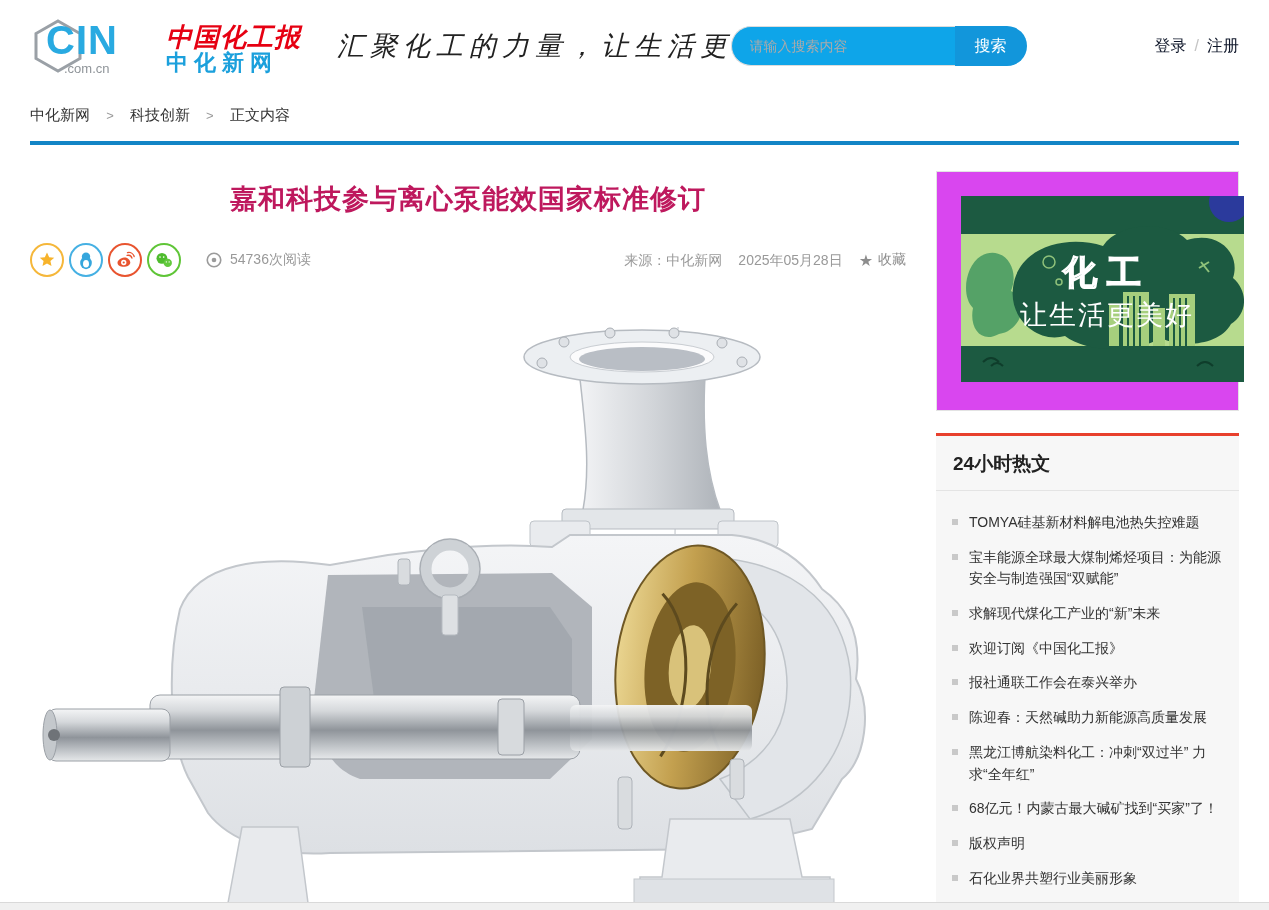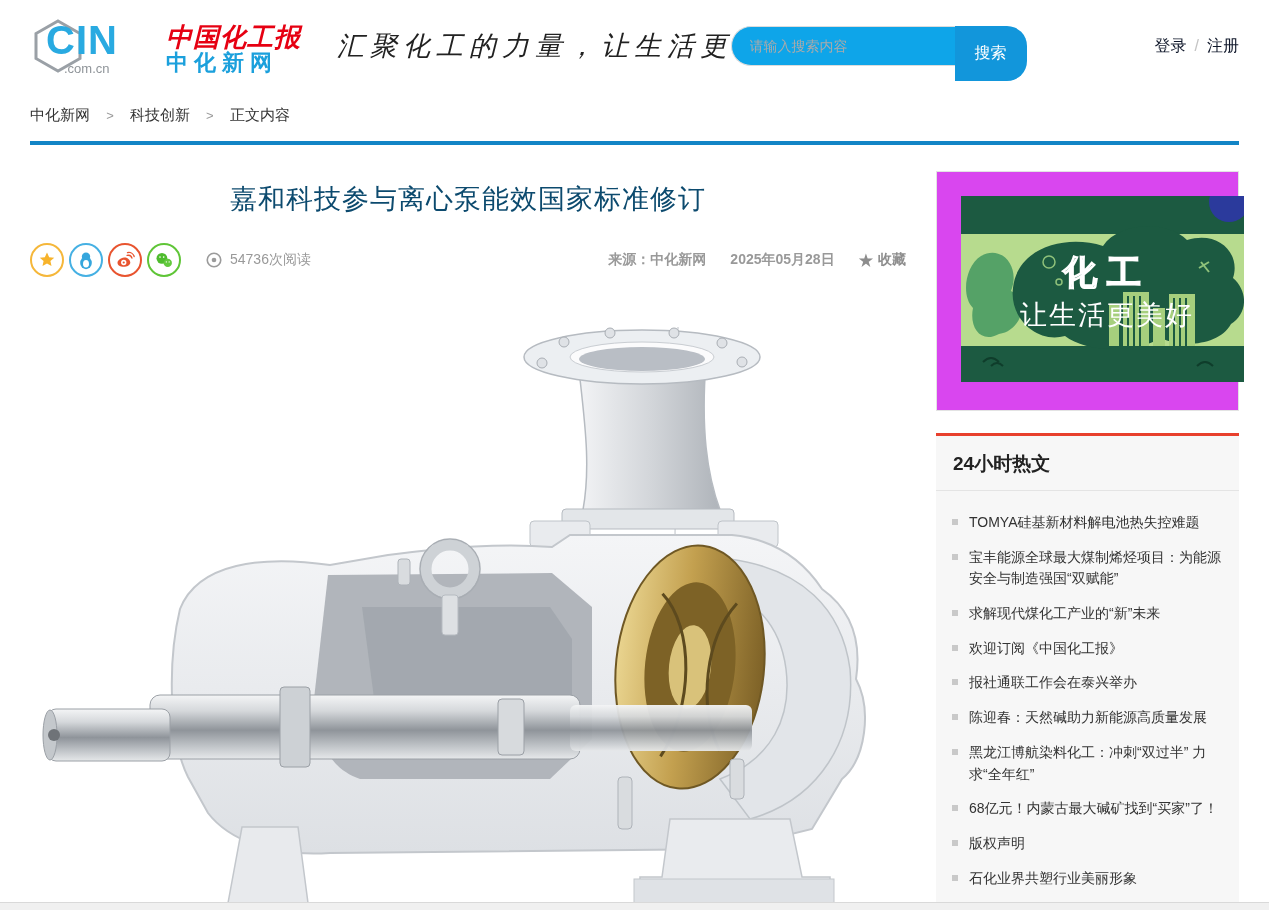--- a/index.html
+++ b/index.html
@@ -19,43 +19,43 @@
   .logo-paper { color:#e60012; font-size:26px; font-weight:bold; font-style:italic;
     font-family:"DejaVu Serif", serif; letter-spacing:1px; }
   .logo-site { color:#1ba0dc; font-size:22px; font-weight:bold; letter-spacing:6px; }
   .slogan { flex:1; margin-left:36px; font-family:"DejaVu Serif", serif; font-style:italic;
     font-size:27px; color:#222; letter-spacing:6px; white-space:nowrap; overflow:hidden; }
   .search-wrap { display:flex; width:296px; height:40px; flex-shrink:0; }
   .search-input { flex:1; height:40px; border:1px solid #dcdcdc; border-right:none;
     border-radius:20px 0 0 20px; background:#0ea5e9; padding:0 18px; font-size:14px;
     color:#333; outline:none; }
   .search-input::placeholder { color:#aaa; }
-  .search-btn { width:72px; height:55px; border:none; background:#1296db; color:#fff;
+  .search-btn { width:72px; height:40px; border:none; background:#1296db; color:#fff;
     font-size:16px; border-radius:0 20px 20px 0; cursor:pointer; }
   .auth { margin-left:128px; font-size:16px; color:#24425e; white-space:nowrap; }
   .auth a { color:#0f172a; text-decoration:none; cursor:pointer; }
   .auth .sep { color:#c3c3c3; margin:0 8px; }
 
   
   .breadcrumb { padding:14px 30px 16px; font-size:15px; color:#333; }
   .breadcrumb .crumb { cursor:pointer; }
   .breadcrumb .bsep { color:#9a9a9a; margin:0 12px; font-size:13px; }
   .blue-rule { margin:0 30px; height:4px; background:#1285c6; }
 
   
   .main { display:flex; padding:26px 30px 0; gap:30px; }
   .article-col { flex:1; min-width:0; }
-  .article-title { text-align:center; font-size:27px; font-weight:normal; color:#0c4a6e;
+  .article-title { text-align:center; font-size:27px; font-weight:bold; color:#be185d;
     letter-spacing:1px; margin:10px 0 26px; }
   .meta-row { display:flex; align-items:center; font-size:14px; color:#999; }
   .share-group { display:flex; gap:5px; }
   .share-circle { width:34px; height:34px; border-radius:50%; border:2px solid;
     display:flex; align-items:center; justify-content:center; cursor:pointer; background:#fff; }
   .views { display:flex; align-items:center; margin-left:24px; gap:7px; }
-  .meta-right { margin-left:auto; display:flex; align-items:flex-start; gap:24px;font-weight:bold; }
+  .meta-right { margin-left:auto; display:flex; align-items:flex-end; gap:16px; }
   .fav { display:flex; align-items:center; gap:5px; color:#8d8d8d; cursor:pointer; }
   .fav .star { font-size:16px; color:#8d8d8d; }
   .figure { margin-top:30px; height:596px; overflow:hidden; }
   .figure svg { display:block; }
 
   
   .sidebar { width:303px; flex-shrink:0; }
   .banner-box { border:1px solid #e3e3e3; background:#d946ef; padding:24px; cursor:pointer; }
   .hot-box { margin-top:22px; background:#f7f7f7; border-top:3px solid #e8402d;
     padding-bottom:14px; }

